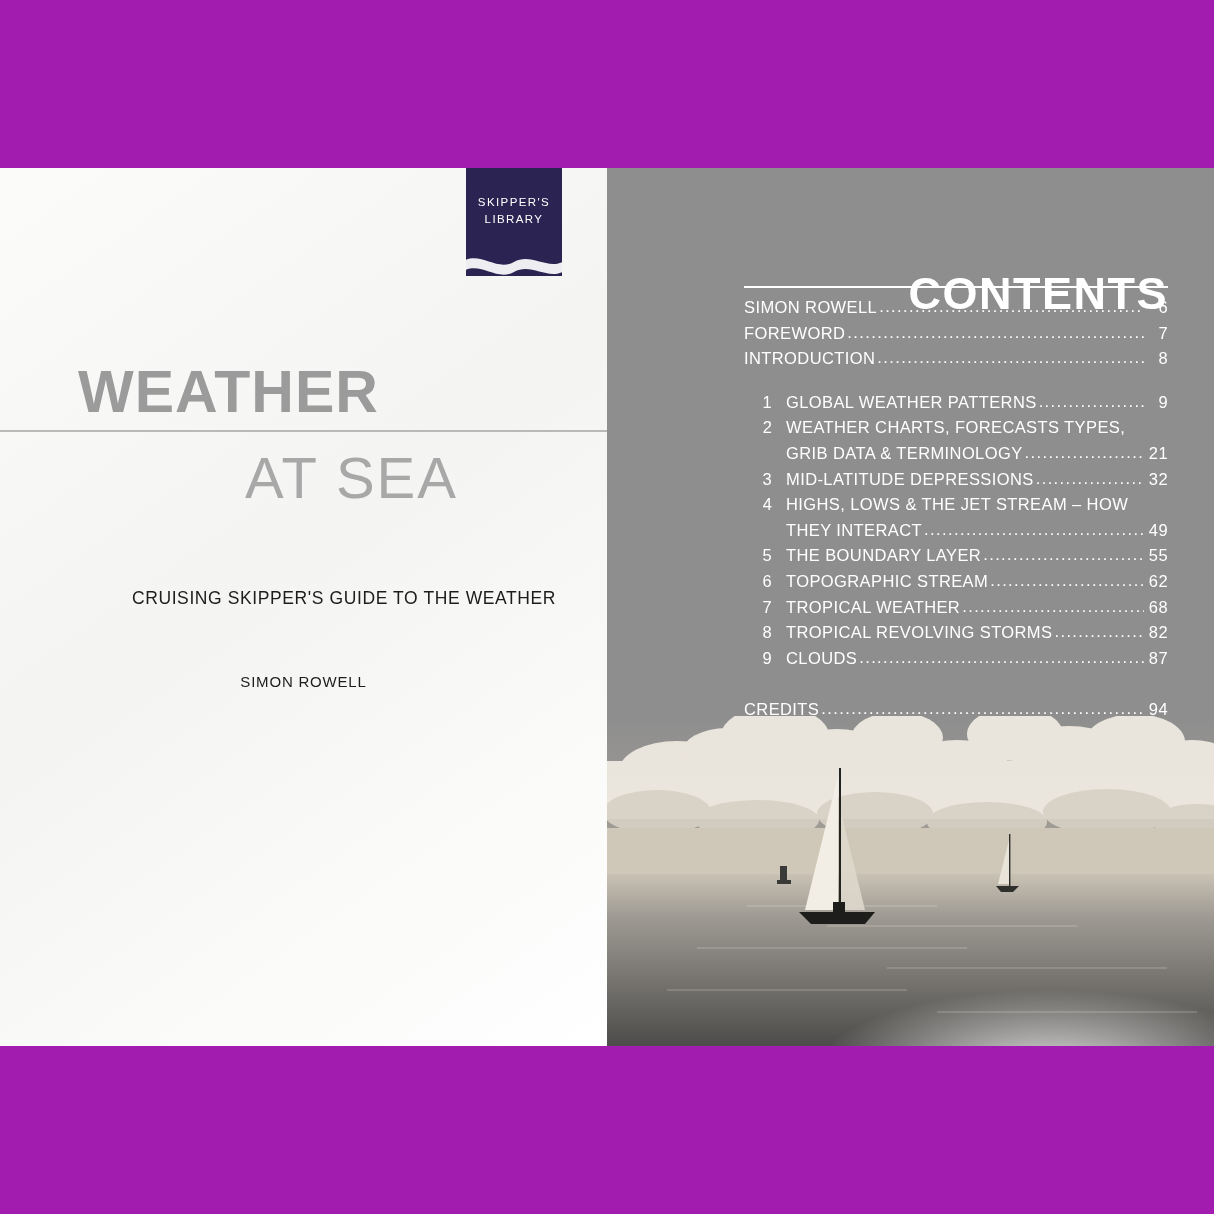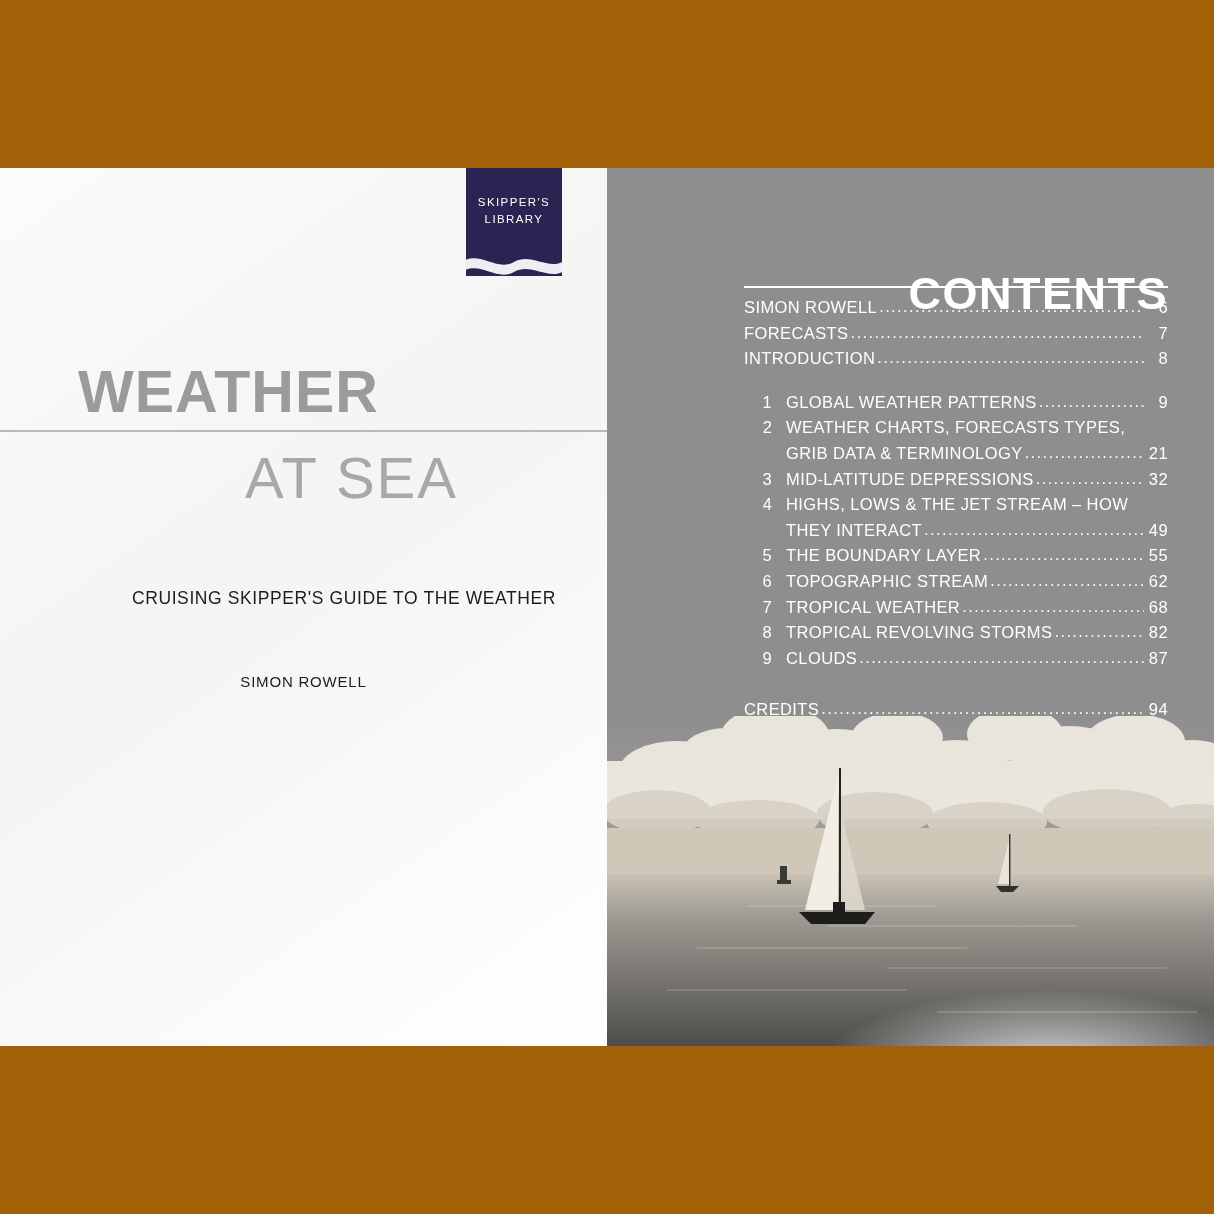--- a/index.html
+++ b/index.html
@@ -6,21 +6,21 @@
   html, body {
     margin: 0; padding: 0;
     width: 1214px; height: 1214px;
     background: #ffffff;
     font-family: "Liberation Sans", sans-serif;
     overflow: hidden;
   }
   .page {
     position: relative;
     width: 1214px; height: 1214px;
-    background: #a16207;
+    background: #a21caf;
   }
 
   
   .cover {
     position: absolute;
     left: 0; top: 168px;
     width: 607px; height: 878px;
     background: linear-gradient(145deg, #fbfbfa 0%, #f4f4f2 45%, #ffffff 100%);
     overflow: hidden;
   }
@@ -326,21 +326,21 @@
     <div class="toc">
 
       <div class="toc-row no-num">
         <span class="toc-num"></span>
         <span class="toc-label">SIMON ROWELL</span>
         <span class="toc-dots">..................................................................................................</span>
         <span class="toc-page">6</span>
       </div>
       <div class="toc-row no-num">
         <span class="toc-num"></span>
-        <span class="toc-label">FORECASTS</span>
+        <span class="toc-label">FOREWORD</span>
         <span class="toc-dots">..................................................................................................</span>
         <span class="toc-page">7</span>
       </div>
       <div class="toc-row no-num">
         <span class="toc-num"></span>
         <span class="toc-label">INTRODUCTION</span>
         <span class="toc-dots">..................................................................................................</span>
         <span class="toc-page">8</span>
       </div>
 

